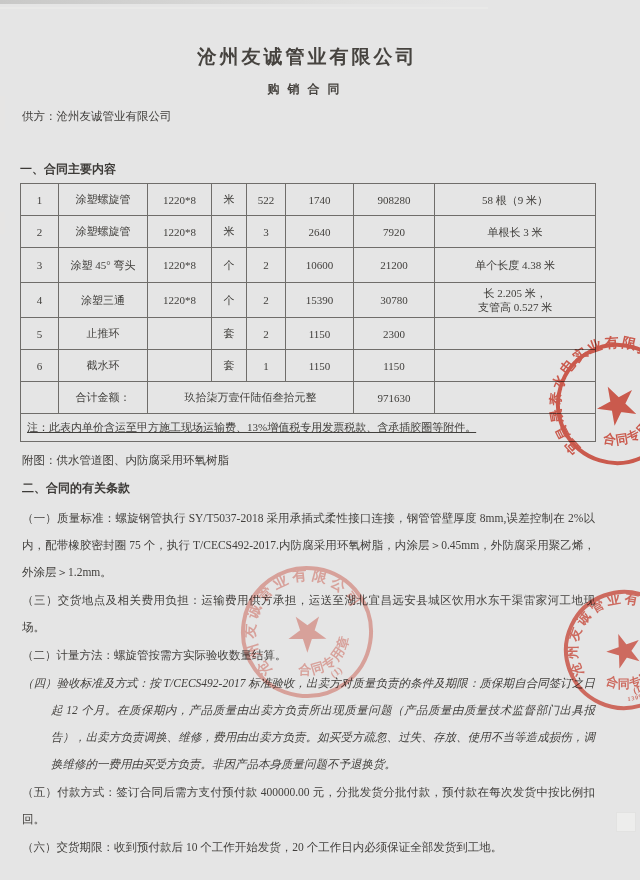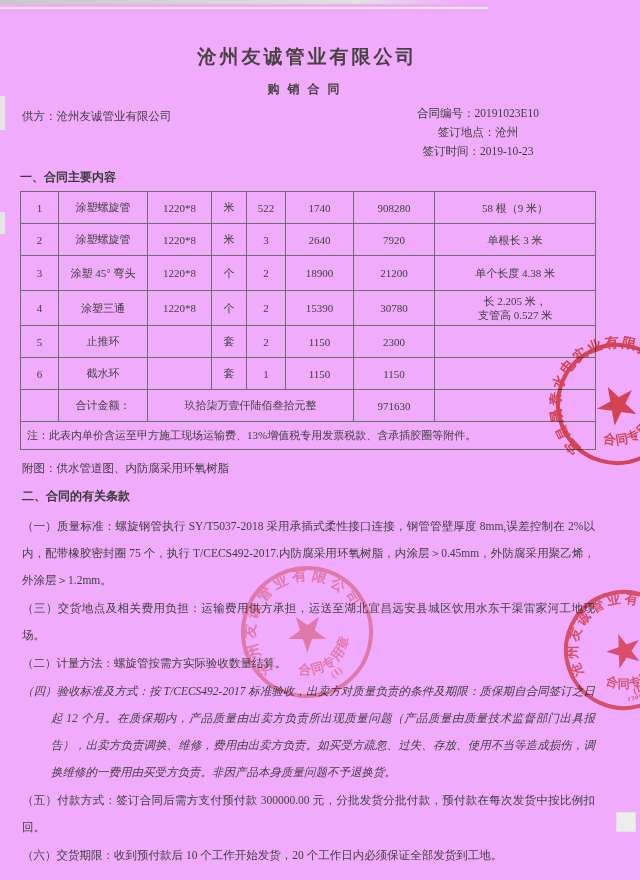--- a/index.html
+++ b/index.html
@@ -1,55 +1,55 @@
 <!DOCTYPE html>
 <html><head>
 <meta charset="utf-8">
 <style>
   * { margin:0; padding:0; box-sizing:border-box; }
   html,body { background:#ffffff; }
   .page {
     position:relative; width:640px; height:880px;
-    background:#f0abfc; overflow:hidden;
+    background:#e5e5e5; overflow:hidden;
     font-family:"Liberation Serif","DejaVu Serif",serif;
     color:#403e3b;
   }
   
   .artifact-top1 { position:absolute; top:0; left:0; width:462px; height:4px;
     background:linear-gradient(to right,#c8c8c7,#e1e1e0 78%,rgba(255,255,255,0)); }
   .artifact-top2 { position:absolute; top:7px; left:0; width:488px; height:2px; background:#e9e9e8; }
   .artifact-corner { position:absolute; right:4px; bottom:48px; width:20px; height:20px;
     background:#ededec; border:1px solid #e2e2e1; }
   .artifact-edge { position:absolute; left:0; width:5px; background:#e6e5e4; }
 
   .content { position:absolute; left:20px; top:0; width:575px; }
 
   .title { margin-top:44px; text-align:center; font-size:19px; font-weight:bold;
     letter-spacing:3px; color:#46433f; }
   .subtitle { margin-top:11px; text-align:center; font-size:12px; font-weight:bold;
     letter-spacing:8px; color:#46433f; }
 
-  .info { position:relative; margin-top:6px; height:56px; font-size:11.5px;text-align:center; }
+  .info { position:relative; margin-top:6px; height:56px; font-size:11.5px; }
   .supplier-line { position:absolute; left:2px; top:5px; }
   .buyer-line    { position:absolute; left:2px; top:37px; }
   .meta { position:absolute; left:397px; top:0; line-height:19px; font-size:11.5px; }
 
   .sec-title { font-size:12px; font-weight:bold; color:#3c3a37; }
-  .sec1 { margin-top:9px; }
+  .sec1 { margin-top:1px; }
 
   table.items { margin-top:5px; width:575px; border-collapse:collapse; table-layout:fixed;
     font-size:11px; color:#42403d; }
   table.items th, table.items td { border:1px solid #6f6d6a; text-align:center;
     padding:1px 3px; font-weight:normal; overflow:hidden; }
   table.items th { height:33px; }
   tr.item-tr td { height:32px; }
   tr.tall td { height:35px; }
   td.remark { white-space:pre-line; line-height:14px;margin-left:37px; }
   tr.total-tr td { height:32px; }
-  tr.note-tr td { height:28px; text-align:left; padding-left:6px; font-size:11px; }
+  tr.note-tr td { height:28px; text-align:left; padding-left:6px; font-size:11px;text-decoration:underline; }
 
   .attachment { margin-top:11px; font-size:11.5px; padding-left:2px; }
   .sec2 { margin-top:12px; padding-left:2px; }
   .clauses { margin-top:8px; font-size:11.5px; line-height:27px; color:#413f3c; }
   .clause { margin-bottom:1px; text-align:justify; padding-left:2px; }
   .clause.hang { padding-left:31px; text-indent:-29px;font-style:italic; }
 
   
   .stamp { position:absolute; mix-blend-mode:multiply; pointer-events:none; }
   #stamp-buyer { left:542px; top:329px; width:150px; height:150px; opacity:.85; transform:rotate(-28deg); }
@@ -68,25 +68,20 @@
   <div class="artifact-edge" style="top:96px;height:34px;"></div>
   <div class="artifact-edge" style="top:212px;height:22px;"></div>
 
   <div class="content">
 
     <div class="title">沧州友诚管业有限公司</div>
     <div class="subtitle">购销合同</div>
 
     <div class="info">
       <div class="supplier-line">供方：沧州友诚管业有限公司</div>
-      <div class="meta">
-        <div>合同编号：20191023E10</div>
-        <div>签订地点：沧州</div>
-        <div>签订时间：2019-10-23</div>
-      </div>
     </div>
 
     <div class="sec-title sec1">一、合同主要内容</div>
 
     <table class="items">
       <colgroup>
         <col style="width:38px">
           <col style="width:89px">
           <col style="width:64px">
           <col style="width:35px">
@@ -115,21 +110,21 @@
         <td>2640</td>
         <td>7920</td>
         <td class="remark">单根长 3 米</td>
       </tr>
       <tr class="item-tr tall">
         <td>3</td>
         <td>涂塑 45° 弯头</td>
         <td>1220*8</td>
         <td>个</td>
         <td>2</td>
-        <td>18900</td>
+        <td>10600</td>
         <td>21200</td>
         <td class="remark">单个长度 4.38 米</td>
       </tr>
       <tr class="item-tr tall">
         <td>4</td>
         <td>涂塑三通</td>
         <td>1220*8</td>
         <td>个</td>
         <td>2</td>
         <td>15390</td>
@@ -171,21 +166,21 @@
       </table>
 
     <div class="attachment">附图：供水管道图、内防腐采用环氧树脂</div>
     <div class="sec-title sec2">二、合同的有关条款</div>
 
     <div class="clauses">
       <p class="clause">（一）质量标准：螺旋钢管执行 SY/T5037-2018 采用承插式柔性接口连接，钢管管壁厚度 8mm,误差控制在 2%以内，配带橡胶密封圈 75 个，执行 T/CECS492-2017.内防腐采用环氧树脂，内涂层＞0.45mm，外防腐采用聚乙烯，外涂层＞1.2mm。</p>
       <p class="clause">（三）交货地点及相关费用负担：运输费用供方承担，运送至湖北宜昌远安县城区饮用水东干渠雷家河工地现场。</p>
       <p class="clause">（二）计量方法：螺旋管按需方实际验收数量结算。</p>
       <p class="clause hang">（四）验收标准及方式：按 T/CECS492-2017 标准验收，出卖方对质量负责的条件及期限：质保期自合同签订之日起 12 个月。在质保期内，产品质量由出卖方负责所出现质量问题（产品质量由质量技术监督部门出具报告），出卖方负责调换、维修，费用由出卖方负责。如买受方疏忽、过失、存放、使用不当等造成损伤，调换维修的一费用由买受方负责。非因产品本身质量问题不予退换货。</p>
-      <p class="clause">（五）付款方式：签订合同后需方支付预付款 300000.00 元，分批发货分批付款，预付款在每次发货中按比例扣回。</p>
+      <p class="clause">（五）付款方式：签订合同后需方支付预付款 400000.00 元，分批发货分批付款，预付款在每次发货中按比例扣回。</p>
       <p class="clause">（六）交货期限：收到预付款后 10 个工作开始发货，20 个工作日内必须保证全部发货到工地。</p>
 
     </div>
   </div>
 
   <svg id="stamp-buyer" class="stamp" viewBox="-75 -75 150 150">
     <defs>
       <path id="ab-top" d="M -50.7,26 A 57 57 0 1 1 50.7,26"></path>
       <path id="ab-bot" d="M -30,26.4 A 40 40 0 0 0 30,26.4"></path>
     </defs>

